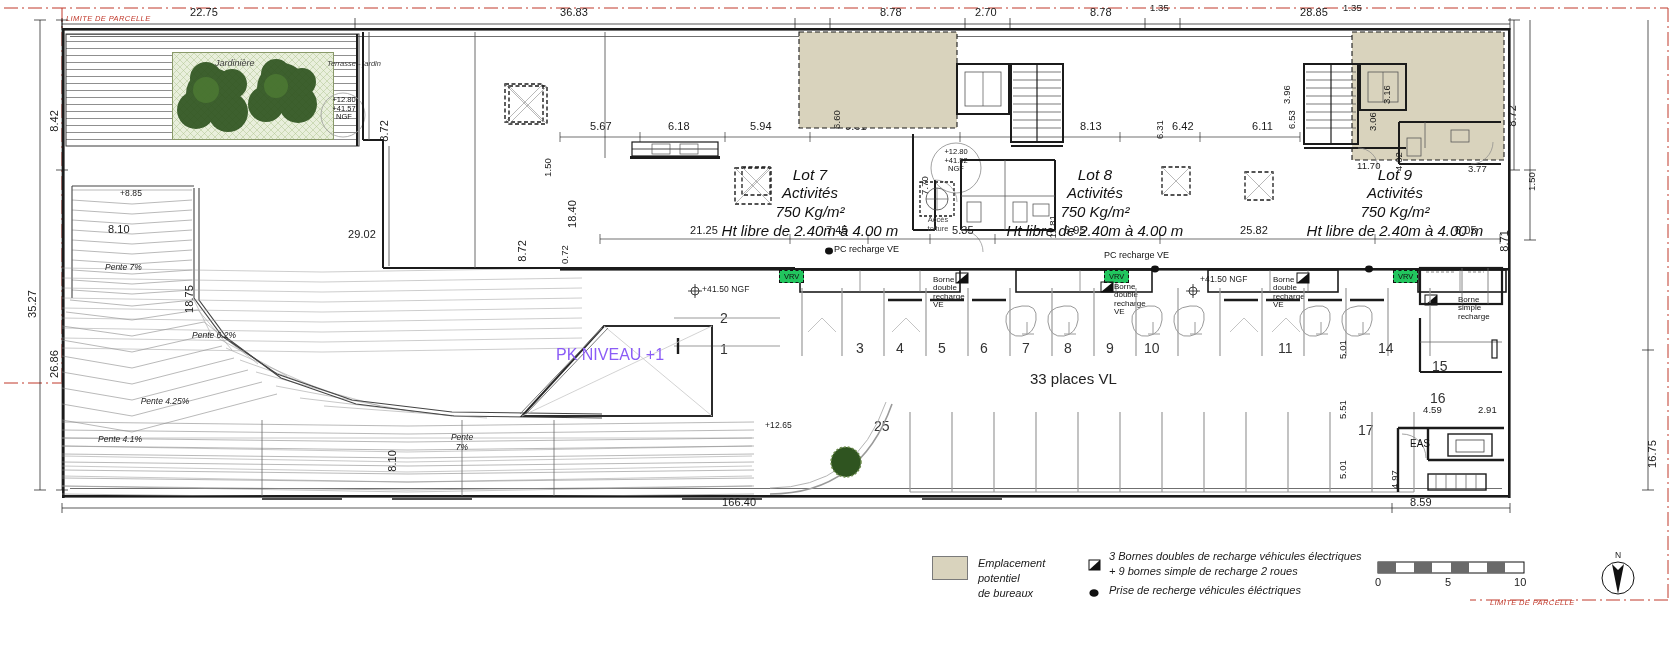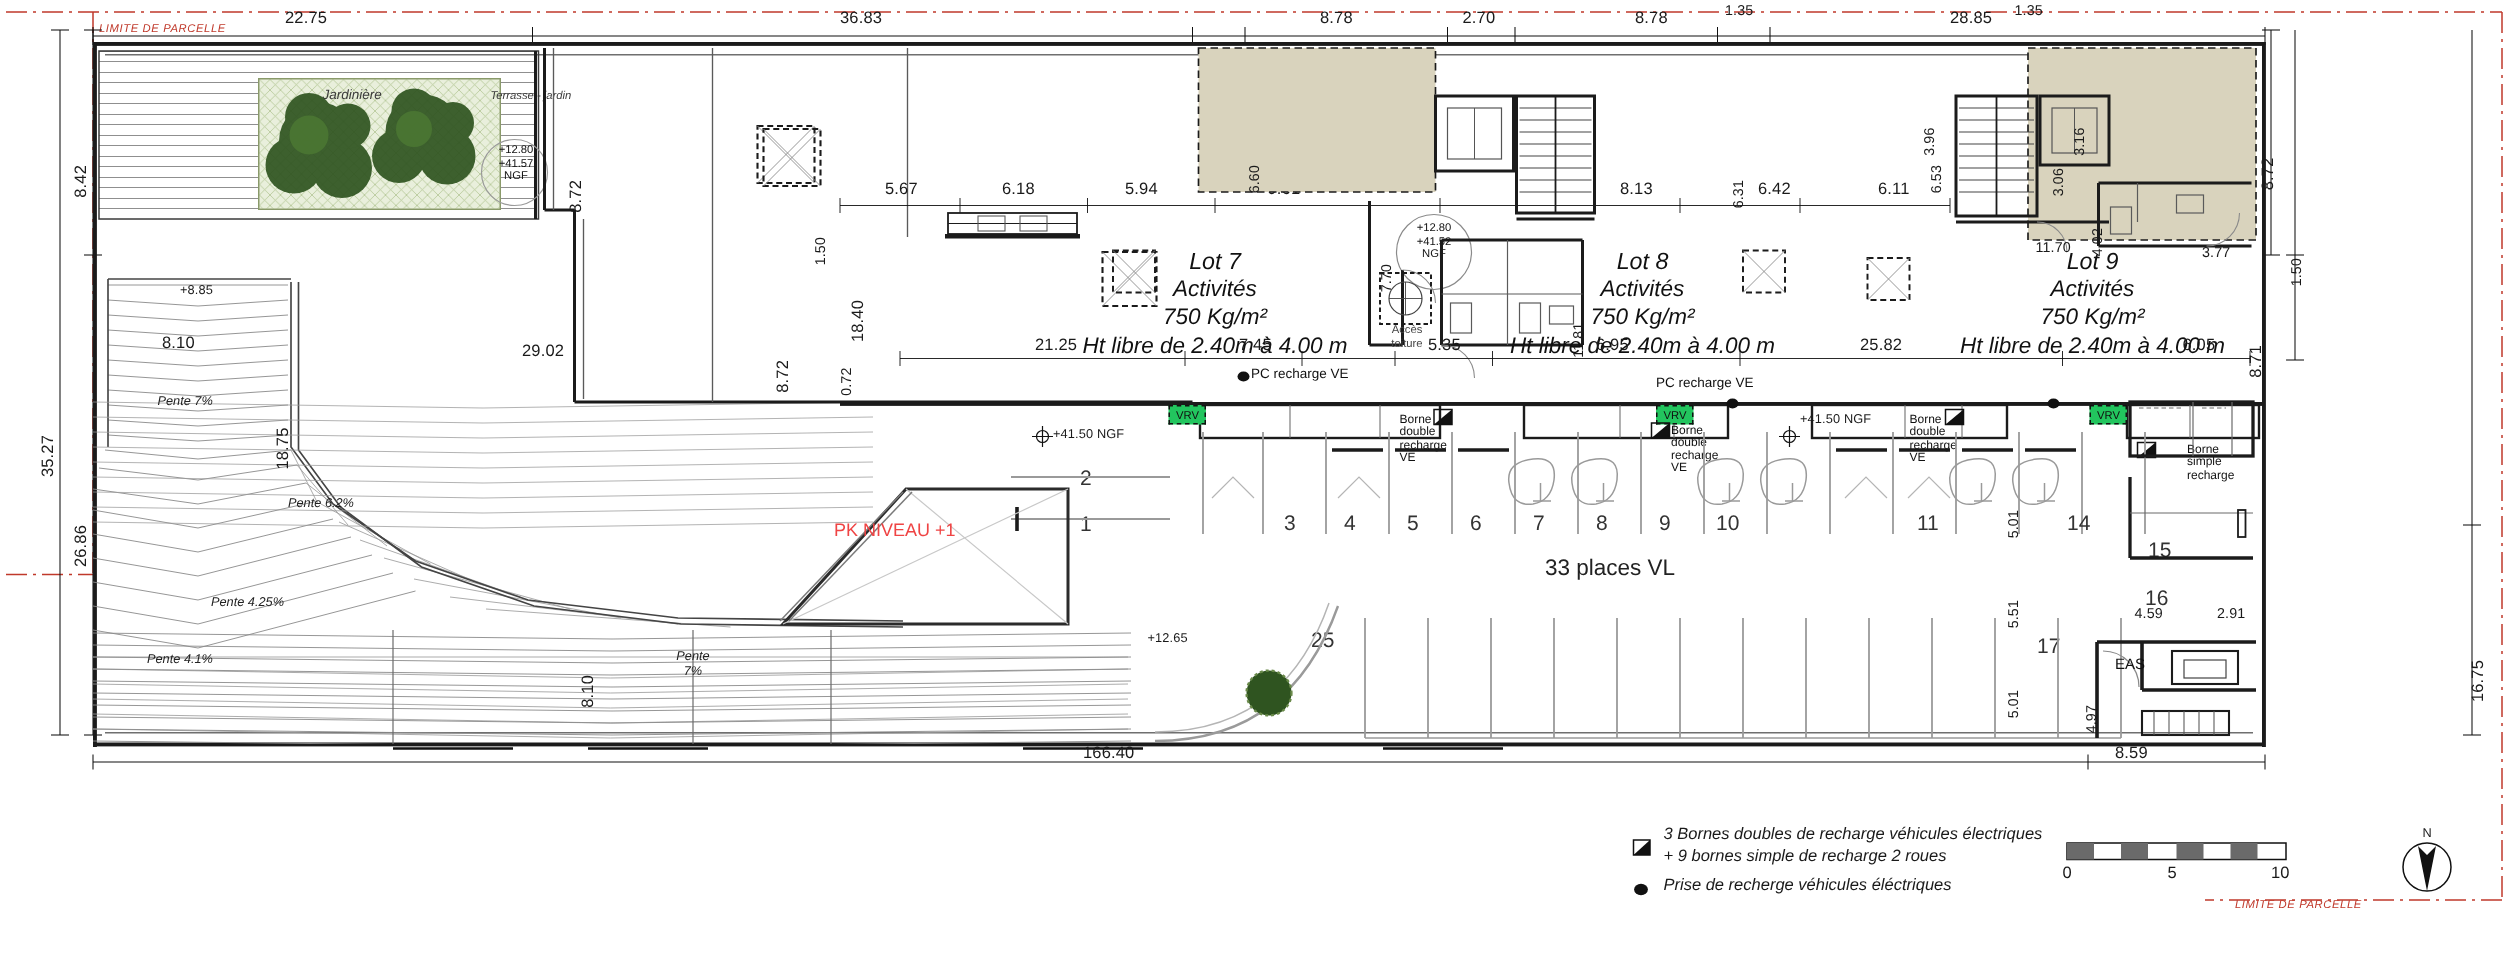--- a/index.html
+++ b/index.html
@@ -7,21 +7,21 @@
   #sheet{position:relative;width:1674px;height:651px;background:#fff;}
   .abs{position:absolute;}
   .dim{font-size:11px;color:#1a1a1a;letter-spacing:.1px;white-space:nowrap;}
   .dim.sm{font-size:9.5px;}
   .dim.xs{font-size:8.5px;}
   .vert{transform-origin:0 0;}
   .lbl{font-size:9px;color:#111;white-space:nowrap;}
   .lbl.xs{font-size:7.5px;}
   .lot{font-style:italic;font-size:15px;color:#111;text-align:center;line-height:1.25;white-space:nowrap;}
   .lot .big{font-size:15.5px;}
-  .pk{font-size:12px;color:#ef4444;white-space:nowrap;}
+  .pk{font-size:16px;color:#8b5cf6;white-space:nowrap;}
   .places{font-size:15px;color:#222;white-space:nowrap;}
   .pnum{font-size:14px;color:#333;}
   .pente{font-style:italic;font-size:8.5px;color:#222;text-align:center;line-height:1.2;white-space:nowrap;}
   .redtxt{color:#c0392b;font-style:italic;font-size:7.5px;letter-spacing:.4px;white-space:nowrap;}
   .legtxt{font-style:italic;font-size:11px;color:#1a1a1a;line-height:1.35;white-space:nowrap;}
   .bornelbl{font-size:8px;color:#111;line-height:1.05;white-space:nowrap;}
   .vrv{font-size:7.5px;color:#111;border:1px dashed #111;padding:1px 4px;background:#22c55e;}
   .ngf{font-size:7.5px;color:#111;text-align:center;line-height:1.15;}
   .hatch-v{background-image:repeating-linear-gradient(to bottom,#8f8f8f 0 0.6px,transparent 0.6px 7px);}
   .office{background:#d9d3bd;}
@@ -738,20 +738,25 @@
     <g stroke="#111" stroke-width="1.6">
       <path d="M200 1 H280"></path>
         <path d="M330 1 H410"></path>
         <path d="M620 1 H700"></path>
         <path d="M860 1 H940"></path>
     </g>
   </svg>
   <div class="abs dim" style="left:722px;top:496px;">166.40</div>
   <div class="abs dim" style="left:1410px;top:496px;">8.59</div>
 
+  <div class="abs" style="left:932px;top:556px;width:140px;display:flex;align-items:flex-start;gap:10px;">
+    <div class="office" style="width:34px;height:22px;border:1px solid #7a7a7a;flex:none;"></div>
+    <div class="legtxt" style="white-space:pre-line;">Emplacement potentiel
+de bureaux</div>
+  </div>
 
   <div class="abs" style="left:1088px;top:549px;">
     <div style="display:flex;align-items:center;gap:8px;">
       <svg style="width:13px;height:12px;margin-top:3px;flex:none;">
         <path d="M1 11 L12 11 L12 1 Z" fill="#111"></path>
         <rect x="1" y="1" width="11" height="10" fill="none" stroke="#111" stroke-width="1"></rect>
       </svg>
       <div>
         <div class="legtxt">3 Bornes doubles de recharge véhicules électriques</div>
         <div class="legtxt">+ 9 bornes simple de recharge 2 roues</div>

